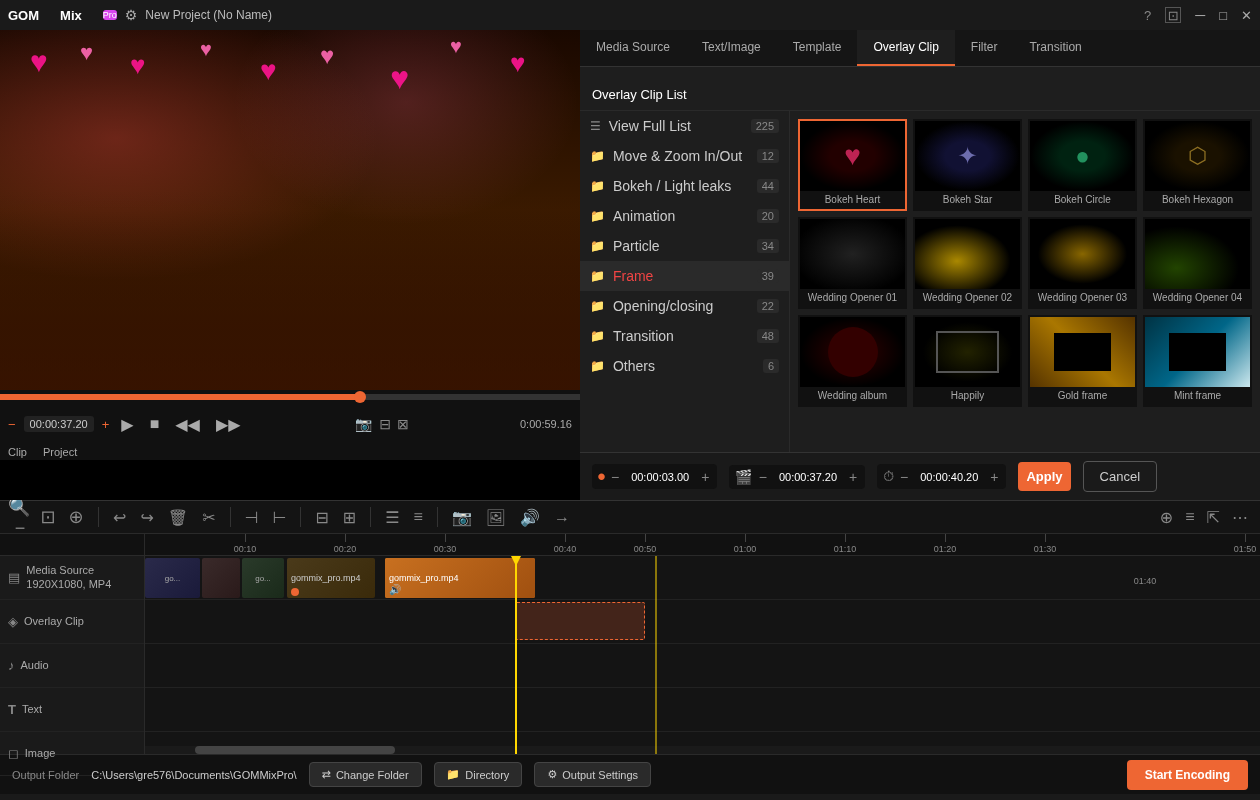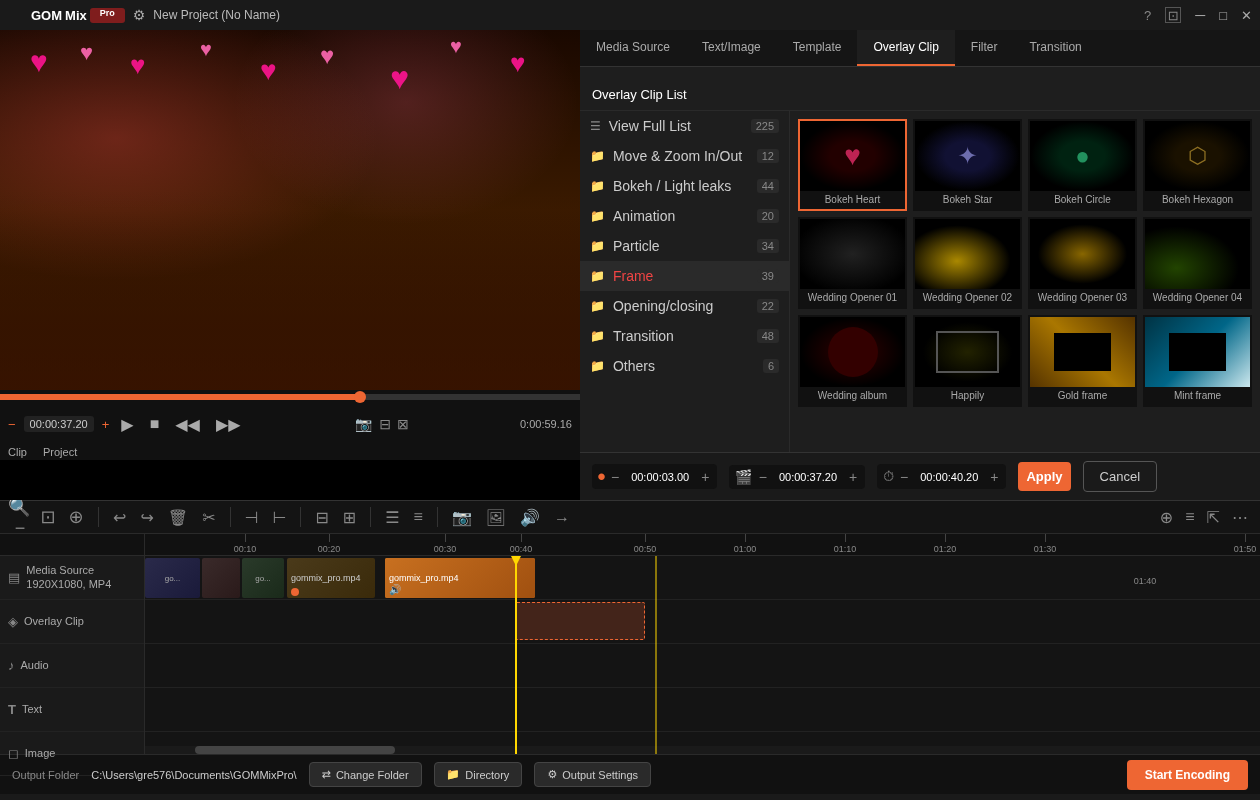--- a/index.html
+++ b/index.html
@@ -125,24 +125,24 @@
     .zoom-controls { display: flex; gap: 4px; align-items: center; }
     .zoom-btn { background: none; border: none; color: #888; cursor: pointer; font-size: 18px; width: 24px; height: 24px; display: flex; align-items: center; justify-content: center; }
 
     #tracks-wrapper { position: relative; width: 1200px; }
     .cat-item.full-list { }
   </style>
 </head>
 <body>
 
 <div id="titlebar">
-  <span style="display:flex;gap:3px;margin-left:23px;">
+  <span style="display:flex;align-items:center;gap:21px;">
     <span style="color:#fff;font-weight:bold;font-size:13px;">GOM</span>
     <span style="color:#fff;font-weight:bold;font-size:13px;"> Mix</span>
-    <span style="background:#7f1d1d;color:#fff;border-radius:3px;padding:0 10px;font-size:9px;font-weight:bold;">Pro</span>
+    <span style="background:#d946ef;color:#fff;border-radius:3px;padding:0 0;font-size:9px;font-weight:normal;">Pro</span>
   </span>
   <span style="color:#aaa;cursor:pointer;font-size:14px;">⚙</span>
   <span style="color:#bbb;font-size:12px;">New Project (No Name)</span>
   <div style="margin-left:auto;display:flex;gap:14px;align-items:center;">
     <span style="color:#888;font-size:13px;">?</span>
     <span style="color:#888;font-size:13px;border:1px solid #555;width:16px;height:16px;display:flex;align-items:center;justify-content:center;">⊡</span>
     <span style="color:#aaa;font-size:14px;">─</span>
     <span style="color:#aaa;font-size:13px;">□</span>
     <span style="color:#aaa;font-size:13px;">✕</span>
   </div>
@@ -426,29 +426,29 @@
     </div>
 
     <div id="tracks-area">
       <div id="tracks-wrapper">
 
         <div id="time-ruler">
           <div class="ruler-mark" style="left:100px;">
               <div class="line"></div>
               <div class="label">00:10</div>
             </div>
-          <div class="ruler-mark" style="left:184px;">
+          <div class="ruler-mark" style="left:200px;">
               <div class="line"></div>
               <div class="label">00:20</div>
             </div>
           <div class="ruler-mark" style="left:300px;">
               <div class="line"></div>
               <div class="label">00:30</div>
             </div>
-          <div class="ruler-mark" style="left:376px;">
+          <div class="ruler-mark" style="left:420px;">
               <div class="line"></div>
               <div class="label">00:40</div>
             </div>
           <div class="ruler-mark" style="left:500px;">
               <div class="line"></div>
               <div class="label">00:50</div>
             </div>
           <div class="ruler-mark" style="left:600px;">
               <div class="line"></div>
               <div class="label">01:00</div>

